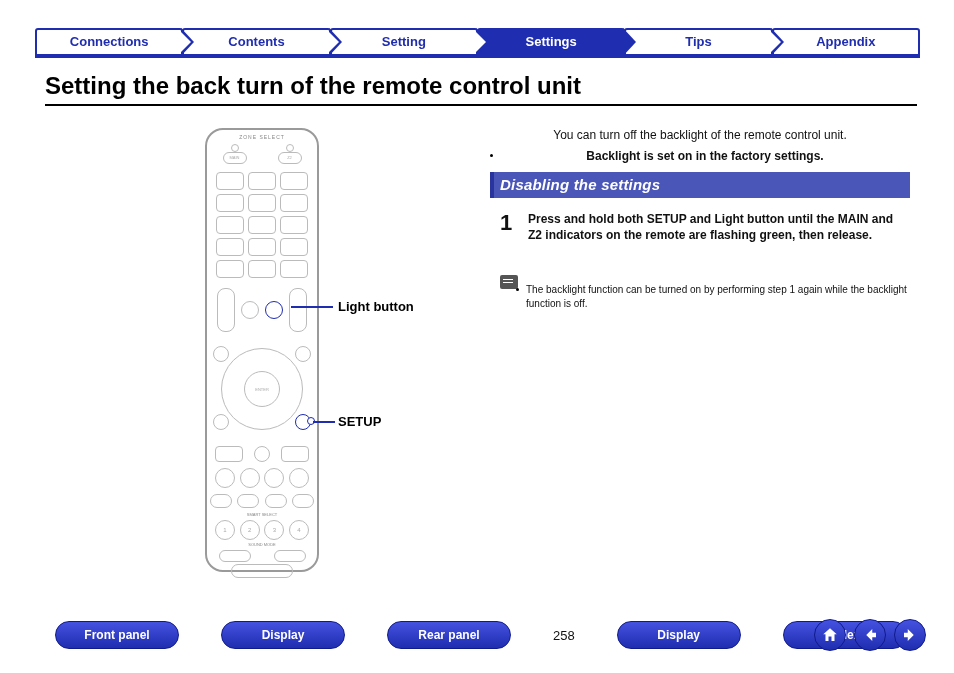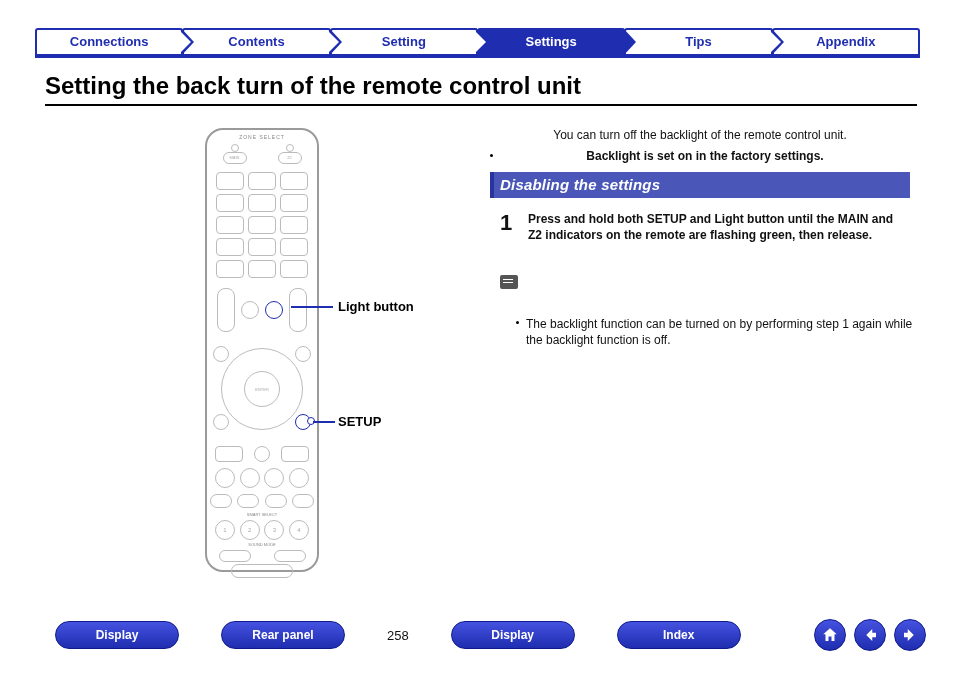--- a/index.html
+++ b/index.html
@@ -164,21 +164,21 @@
   .step-text{
     position:absolute;left:528px;top:211px;width:380px;
     font-size:12px;font-weight:bold;line-height:1.35;
   }
   .note-icon{
     position:absolute;left:500px;top:275px;width:18px;height:14px;
     background:#555;border-radius:2px;
   }
   .note-icon::after{content:"";position:absolute;left:3px;top:4px;width:10px;height:1px;background:#fff;box-shadow:0 3px 0 #fff;}
   .note-text{
-    position:absolute;left:516px;top:316px;width:392px;font-size:12px;line-height:1.35;
+    position:absolute;left:516px;top:283px;width:392px;font-size:10px;line-height:1.35;
     padding-left:10px;position:absolute;
   }
   .note-text::before{content:"";position:absolute;left:0;top:5px;width:3px;height:3px;background:#000;border-radius:50%;}
 
   
   .botnav{
     position:absolute;left:55px;bottom:24px;display:flex;align-items:center;gap:42px;
   }
   .pill-btn{
     min-width:90px;height:26px;padding:0 16px;
@@ -308,20 +308,21 @@
 
 <div class="subhead">Disabling the settings</div>
 
 <div class="step-num">1</div>
 <div class="step-text">Press and hold both SETUP and Light button until the MAIN and Z2 indicators on the remote are flashing green, then release.</div>
 
 <div class="note-icon"></div>
 <div class="note-text">The backlight function can be turned on by performing step 1 again while the backlight function is off.</div>
 
 <div class="botnav">
+  <div class="pill-btn">Front panel</div>
   <div class="pill-btn">Display</div>
   <div class="pill-btn">Rear panel</div>
   <div class="page-no">258</div>
   <div class="pill-btn">Display</div>
   <div class="pill-btn">Index</div>
 </div>
 
 <div class="circ-nav">
   <div class="circ">
     <svg viewBox="0 0 24 24">

